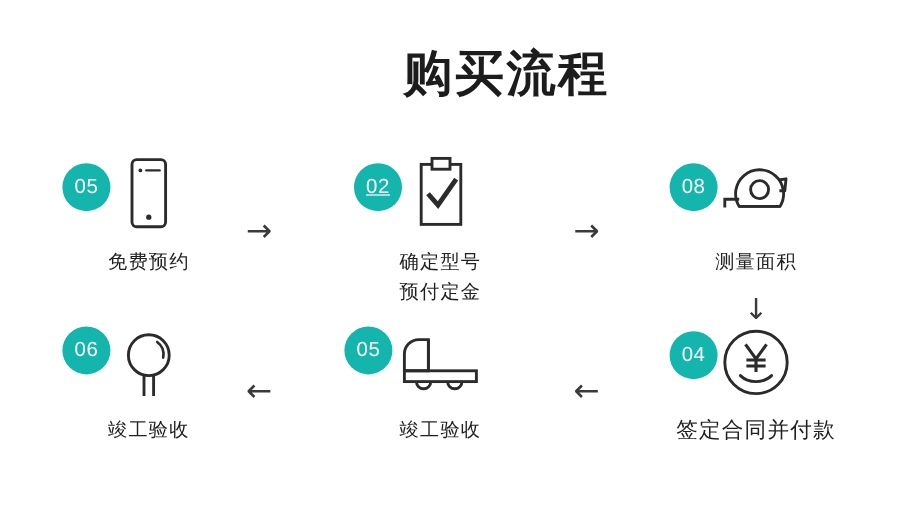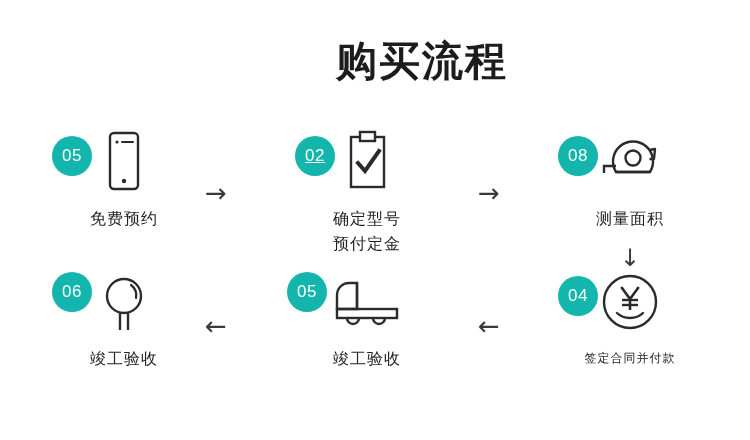--- a/index.html
+++ b/index.html
@@ -93,21 +93,21 @@
     z-index: 1;
   }
 
   .label {
     margin-top: 6px;
     font-size: 16px;
     line-height: 25px;
     color: #1f1f1f;
     letter-spacing: 1px;
   }
-  .label-wide { font-size: 12px; }
+  .label-wide { font-size: 18px; }
 
   
   .arrow {
     position: absolute;
     color: #3a3a3a;
     font-size: 26px;
     line-height: 26px;
     font-family: "DejaVu Sans", sans-serif;
   }
   .arrow-r1 { left: 205px; top: 180px; }

